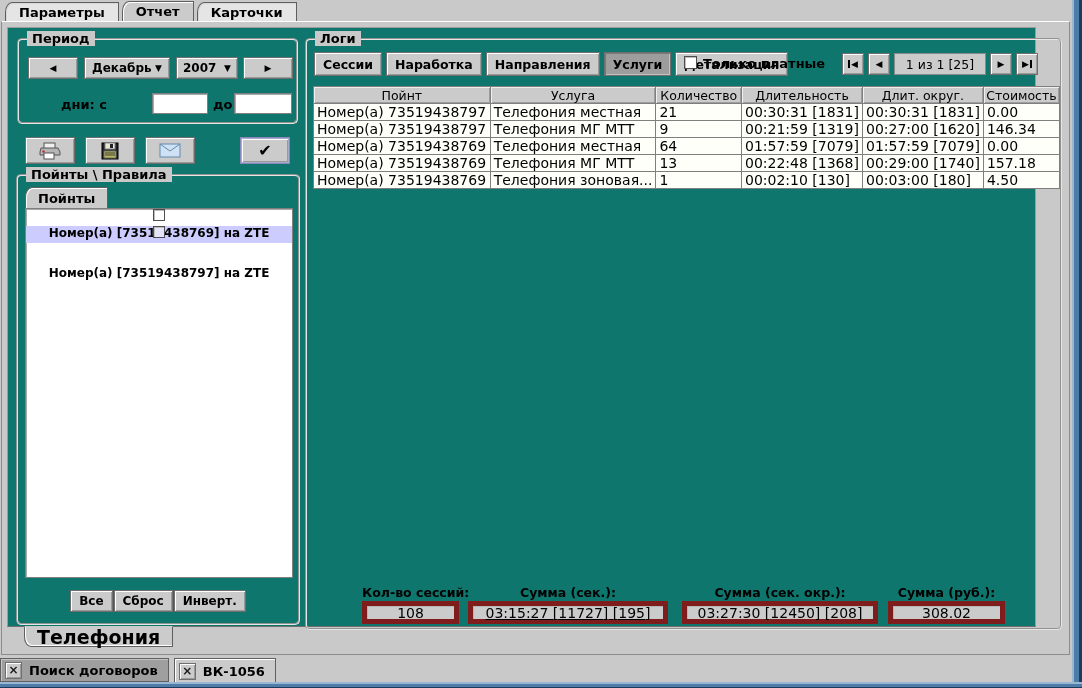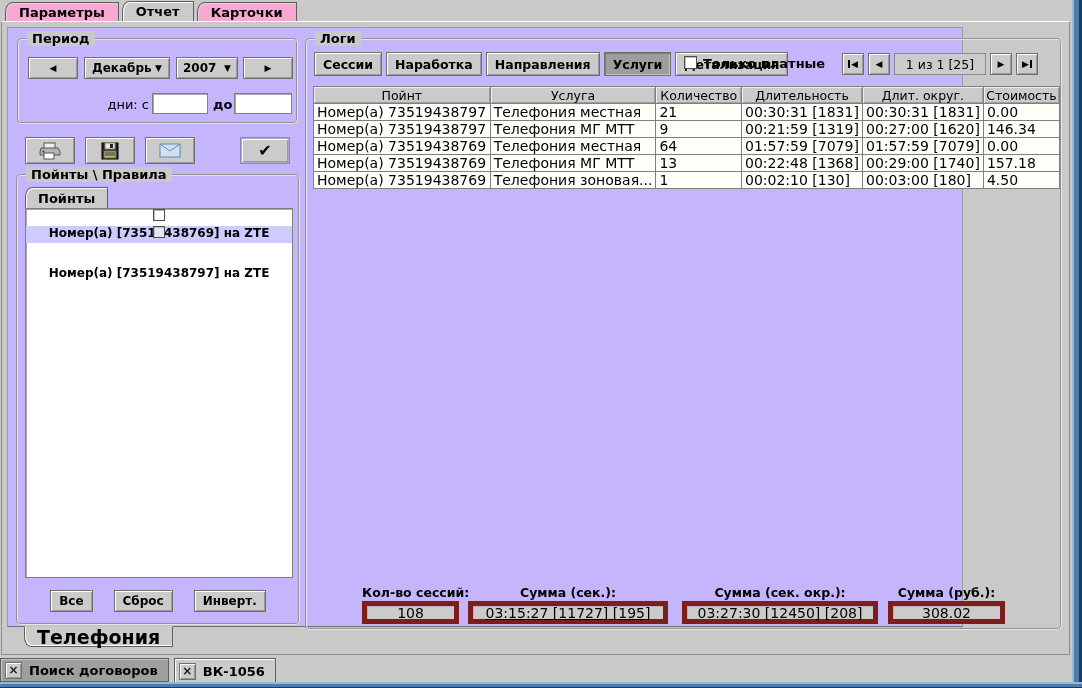--- a/index.html
+++ b/index.html
@@ -42,48 +42,48 @@
     display:inline-block; width:12px; height:12px; background:#fff;
     border:1px solid #4d4d4d; box-shadow: inset 1px 1px 0 #bdbdbd; flex:none;
   }
   .arrow-glyph { font-size:9px; line-height:1; }
 
   
   .tabs-top { position:absolute; left:5px; top:2px; display:flex; gap:3px; z-index:3; }
   .tab-top {
     height:19px; padding:0 13px; display:flex; align-items:center;
     font-weight:bold; font-size:13px;
-    background:#f9a8d4; border:1px solid #5f5f5f; border-bottom:none;
+    background:#e5e5e5; border:1px solid #5f5f5f; border-bottom:none;
     box-shadow: inset 1px 1px 0 #d6d6d6; border-top-left-radius:7px 10px;
   }
   .tab-top.selected { background:#cbcbcb; box-shadow: inset 1px 1px 0 #ffffff; height:20px; margin-top:-1px; }
   .outer-pane {
     position:absolute; left:1px; top:21px; width:1069px; height:634px;
     background:#c9c9c9; border:1px solid #8d8d8d; border-top:1px solid #ffffff;
   }
   
   .inner-pane {
-    position:absolute; left:5px; top:5px; width:956px; height:600px;
-    border:1px solid #9c9c9c; border-bottom:1px solid #6f6f6f; background:#c4b5fd;
+    position:absolute; left:5px; top:5px; width:1029px; height:600px;
+    border:1px solid #9c9c9c; border-bottom:1px solid #6f6f6f; background:#0f766e;
   }
   .tab-bottom {
     position:absolute; left:22px; top:605px; height:21px; padding:0 12px;
     display:flex; align-items:center; font-weight:bold; font-size:19px;
     background:#cbcbcb; border:1px solid #5f5f5f; border-top:1px solid #c9c9c9;
     border-bottom-left-radius:7px 10px; box-shadow: inset 1px -1px 0 #ffffff;
     margin-top:-1px; z-index:2;
   }
 
   
   .g-period { left:9px; top:10px; width:281px; height:86px; }
   .p-prev { position:absolute; left:9px; top:17px; width:50px; height:22px; }
   .p-month{ position:absolute; left:65px; top:17px; width:86px; height:22px; justify-content:space-between; padding:0 7px; }
   .p-year { position:absolute; left:157px; top:17px; width:62px; height:22px; justify-content:space-between; padding:0 6px; }
   .p-next { position:absolute; left:224px; top:17px; width:50px; height:22px; }
-  .p-days-label { position:absolute; left:0; top:57px; width:130px; text-align:right; font-weight:normal; font-size:13px; }
+  .p-days-label { position:absolute; left:0; top:57px; width:130px; text-align:center; font-weight:bold; font-size:13px; }
   .p-from { position:absolute; left:133px; top:53px; width:56px; height:21px; font-size:12px; padding:0 3px; font-family:inherit; }
   .p-to-label { position:absolute; left:194px; top:57px; font-weight:bold; font-size:13px; }
   .p-to { position:absolute; left:215px; top:53px; width:58px; height:21px; font-size:12px; padding:0 3px; font-family:inherit; }
 
   
   .toolbar-btn { position:absolute; width:50px; height:27px; }
   .tb-print { left:17px; top:109px; }
   .tb-save  { left:77px; top:109px; }
   .tb-mail  { left:137px; top:109px; }
   .tb-check { left:232px; top:109px; border:1px solid #8888bb; box-shadow: inset 0 0 0 1px #aaaacc, inset 2px 2px 0 #ffffff, inset -2px -2px 0 #9a9a9a; font-size:16px; }
@@ -93,21 +93,21 @@
   .points-tab {
     position:absolute; left:7px; top:11px; height:21px; padding:0 12px;
     display:flex; align-items:center; font-weight:bold; font-size:13px;
     background:#cbcbcb; border:1px solid #5f5f5f; border-bottom:none;
     border-top-left-radius:7px 10px; box-shadow: inset 1px 1px 0 #ffffff; z-index:2;
   }
   .points-list { position:absolute; left:7px; top:32px; width:268px; height:370px; overflow:hidden; }
   .point-item { display:flex; align-items:center; gap:5px; height:17px; padding:0 2px; font-weight:bold; font-size:12px; white-space:nowrap;flex-direction:column; }
   .point-item.selected { background:#ccccff;gap:28px; }
   .point-item.selected .checkbox { background:#e4e4fa; }
-  .points-actions { position:absolute; left:0; bottom:11px; width:100%; display:flex; justify-content:center; gap:21px; }
+  .points-actions { position:absolute; left:0; bottom:11px; width:100%; display:flex; justify-content:center; gap:1px; }
   .points-actions .btn { height:22px; padding:0 8px; }
 
   
   .g-logs { left:297px; top:10px; width:757px; height:592px; }
   .log-views { position:absolute; left:7px; top:12px; display:flex; gap:4px; }
   .log-views .btn { height:24px; padding:0 8px; font-size:12.5px; }
   .paid-only { position:absolute; left:377px; top:16px; display:flex; align-items:flex-start; gap:6px; }
   .paid-only .cb { width:13px; height:13px; }
   .paid-only-label { font-weight:bold; font-size:13px; }
   .pager { position:absolute; right:22px; top:13px; display:flex; gap:4px; align-items:center; }

